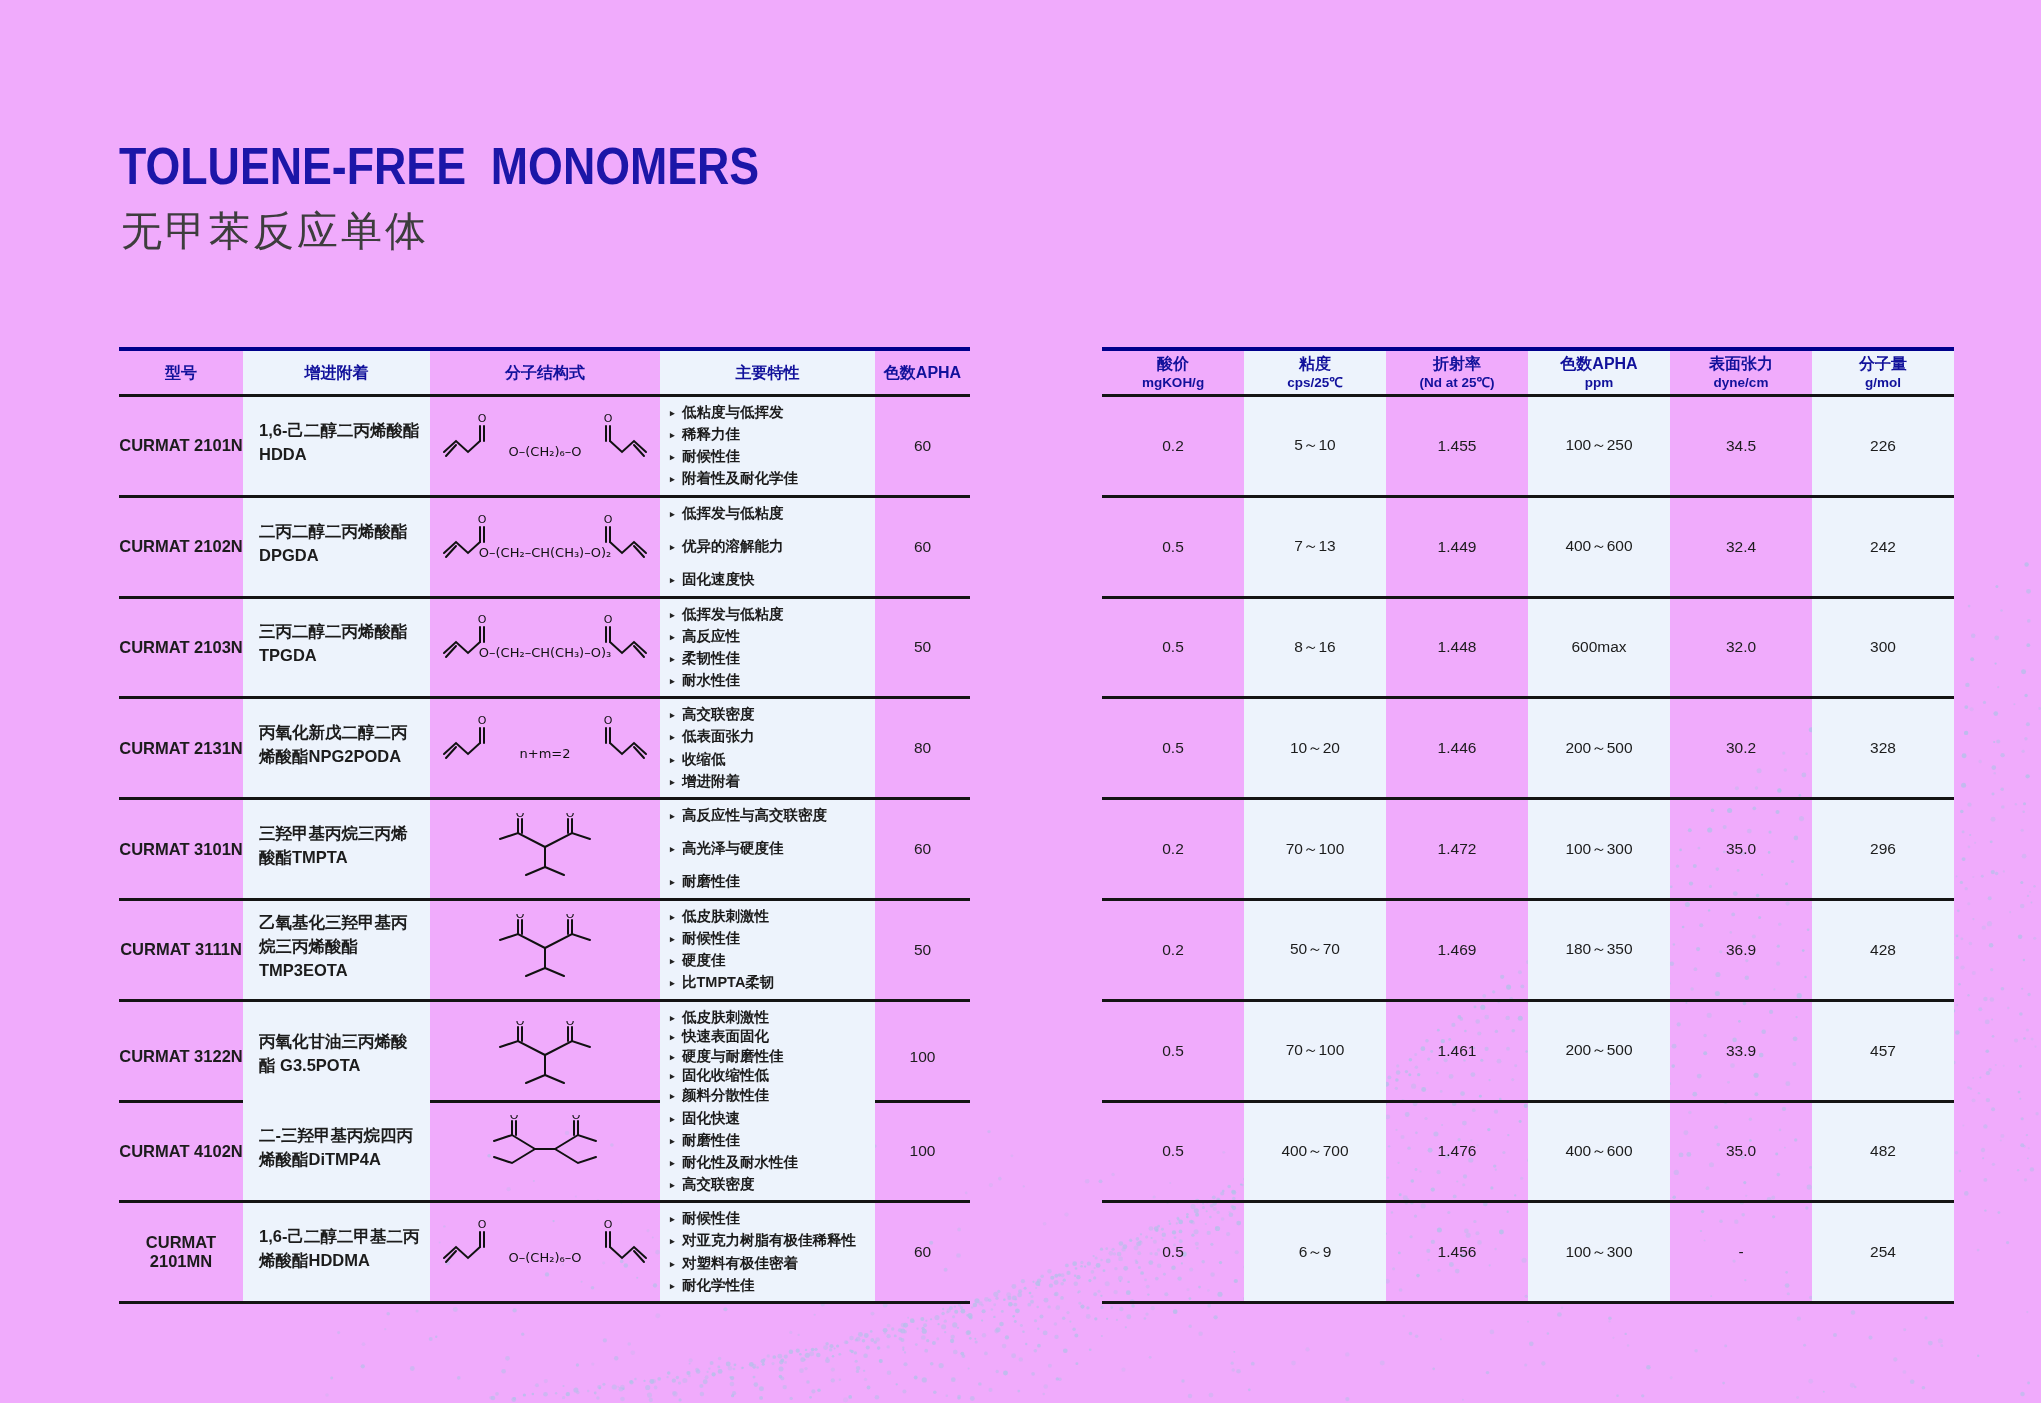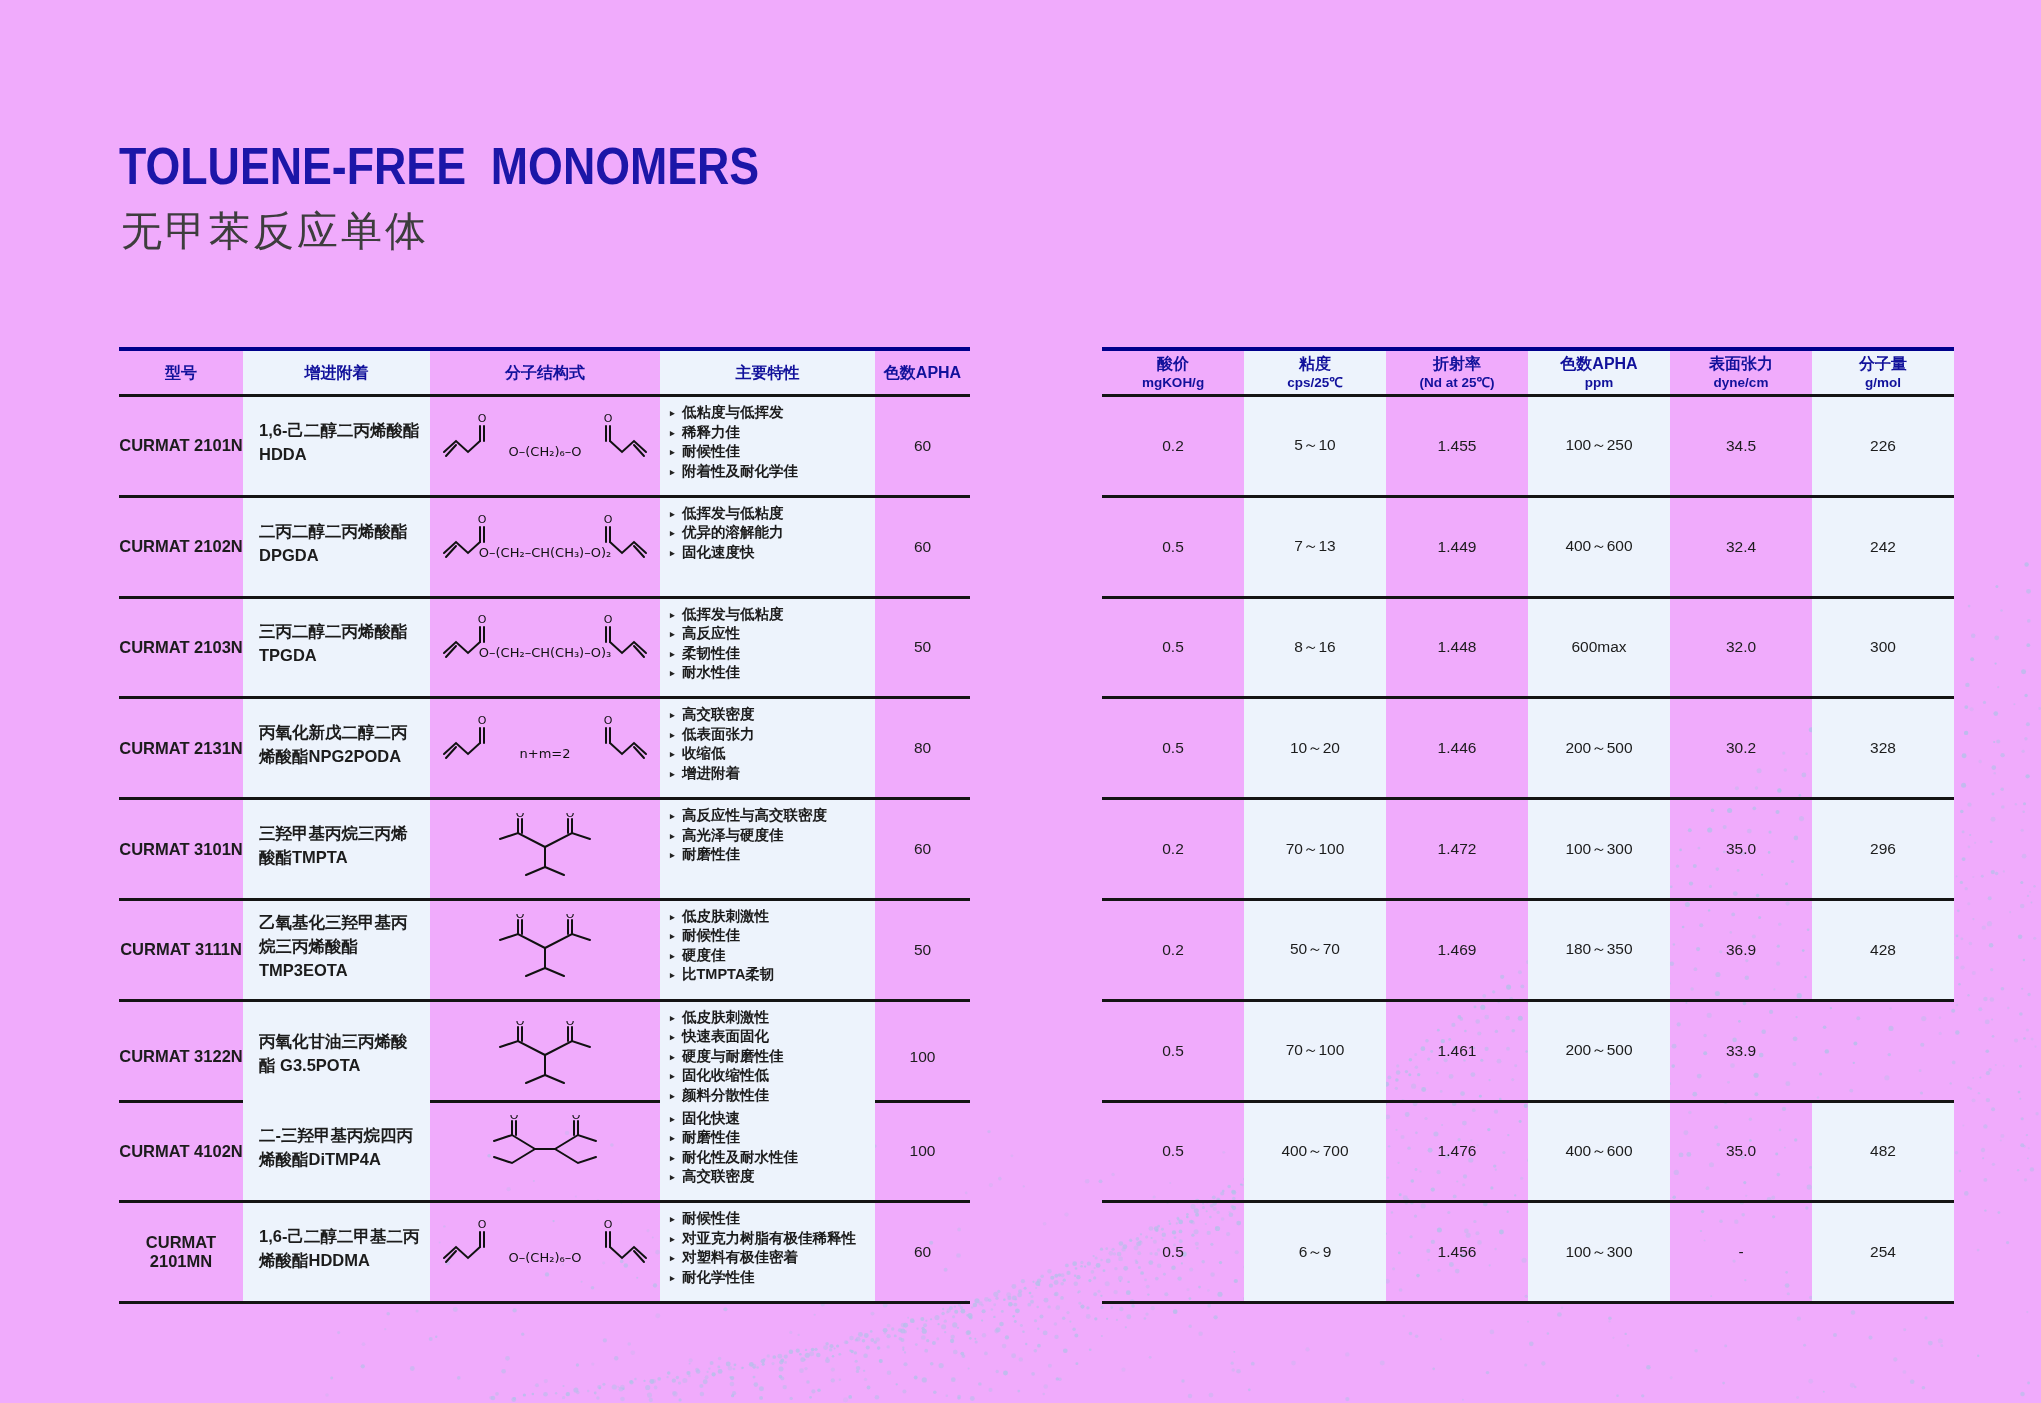--- a/index.html
+++ b/index.html
@@ -22,21 +22,21 @@
   #rtbl .hrow,#rtbl .brow{grid-template-columns:repeat(6,142px);}
   .hrow{height:43px;border-top:4px solid #00008b;border-bottom:3px solid #141414;}
   .brow{height:97.8px;border-bottom:3px solid #141414;}
   .cell{display:flex;align-items:center;justify-content:center;text-align:center;min-width:0;}
   .s{background:#edf3fc;}
   .hcell{flex-direction:column;font-weight:bold;color:#11119b;font-size:16px;line-height:19px;}
   .hunit{font-size:13.5px;font-weight:bold;color:#11119b;}
   .model{font-weight:bold;font-size:16.5px;}
   .chem{justify-content:flex-start;text-align:left;padding:0 10px 8px 16px;font-size:16.5px;
         font-weight:bold;line-height:24px;}
-  .feat{flex-direction:column;align-items:flex-start;justify-content:flex-start;
+  .feat{flex-direction:column;align-items:flex-start;justify-content:space-between;
         padding:6px 8px 6px 10px;}
   .feat div{font-size:14.5px;line-height:19.5px;font-weight:bold;position:relative;padding-left:12px;}
   .feat div::before{content:"▸";position:absolute;left:0;top:1px;font-size:9px;color:#222;}
   .num{font-size:15.5px;}
   .struct{flex-direction:column;padding:4px 2px;}
   .struct svg{display:block;}
   .struct text{font-family:"DejaVu Sans",sans-serif;}
 </style>
 </head>
 <body>
@@ -1908,20 +1908,21 @@
           <div class="cell num s">180～350</div>
           <div class="cell num">36.9</div>
           <div class="cell num s">428</div>
         </div>
         <div class="brow">
           <div class="cell num">0.5</div>
           <div class="cell num s">70～100</div>
           <div class="cell num">1.461</div>
           <div class="cell num s">200～500</div>
           <div class="cell num">33.9</div>
+          <div class="cell num s">457</div>
         </div>
         <div class="brow">
           <div class="cell num">0.5</div>
           <div class="cell num s">400～700</div>
           <div class="cell num">1.476</div>
           <div class="cell num s">400～600</div>
           <div class="cell num">35.0</div>
           <div class="cell num s">482</div>
         </div>
         <div class="brow">

